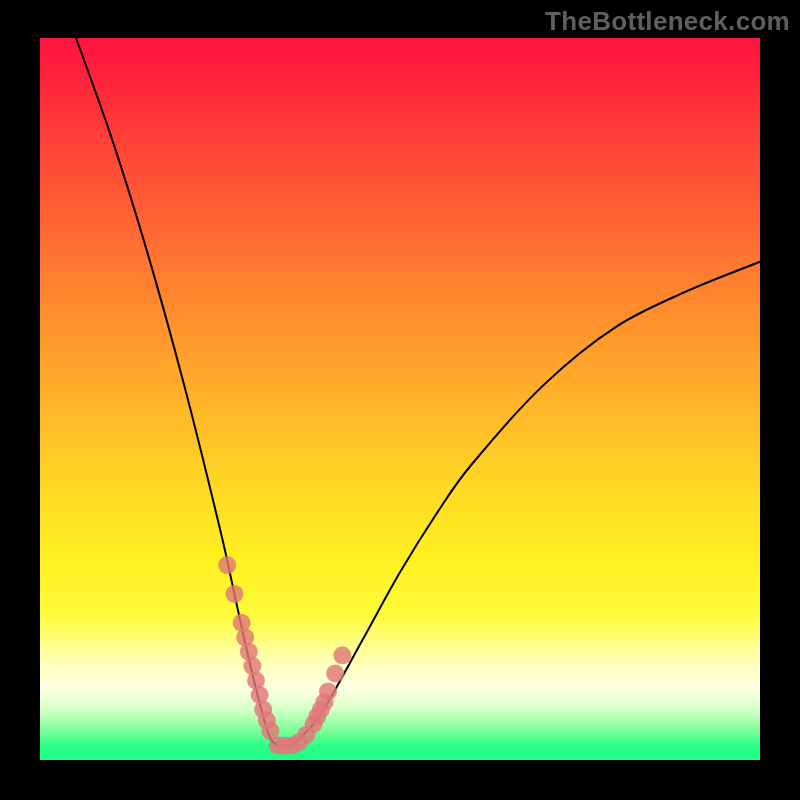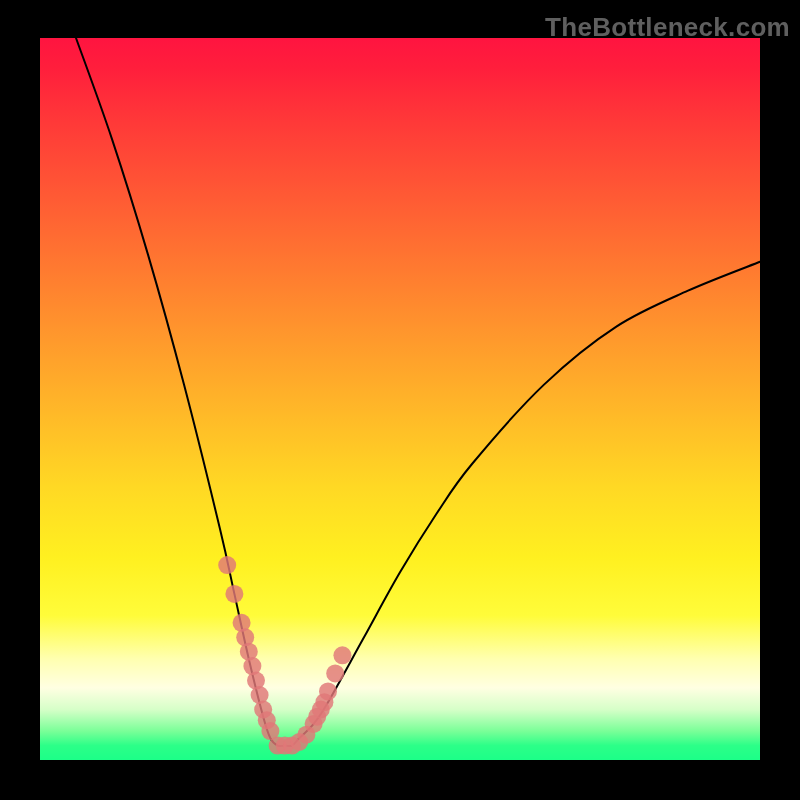--- a/index.html
+++ b/index.html
@@ -5,21 +5,21 @@
   * { margin: 0; padding: 0; box-sizing: border-box; }
   html, body { width: 800px; height: 800px; overflow: hidden; background: #000; }
   .stage {
     position: relative;
     width: 800px;
     height: 800px;
     background: #000;
   }
   .watermark {
     position: absolute;
-    top: 12px;
+    top: 6px;
     right: 10px;
     font-family: Arial, Helvetica, sans-serif;
     font-size: 26px;
     font-weight: 600;
     color: #5f5f5f;
     letter-spacing: 0.3px;
     z-index: 5;
     user-select: none;
   }
   .plot {

